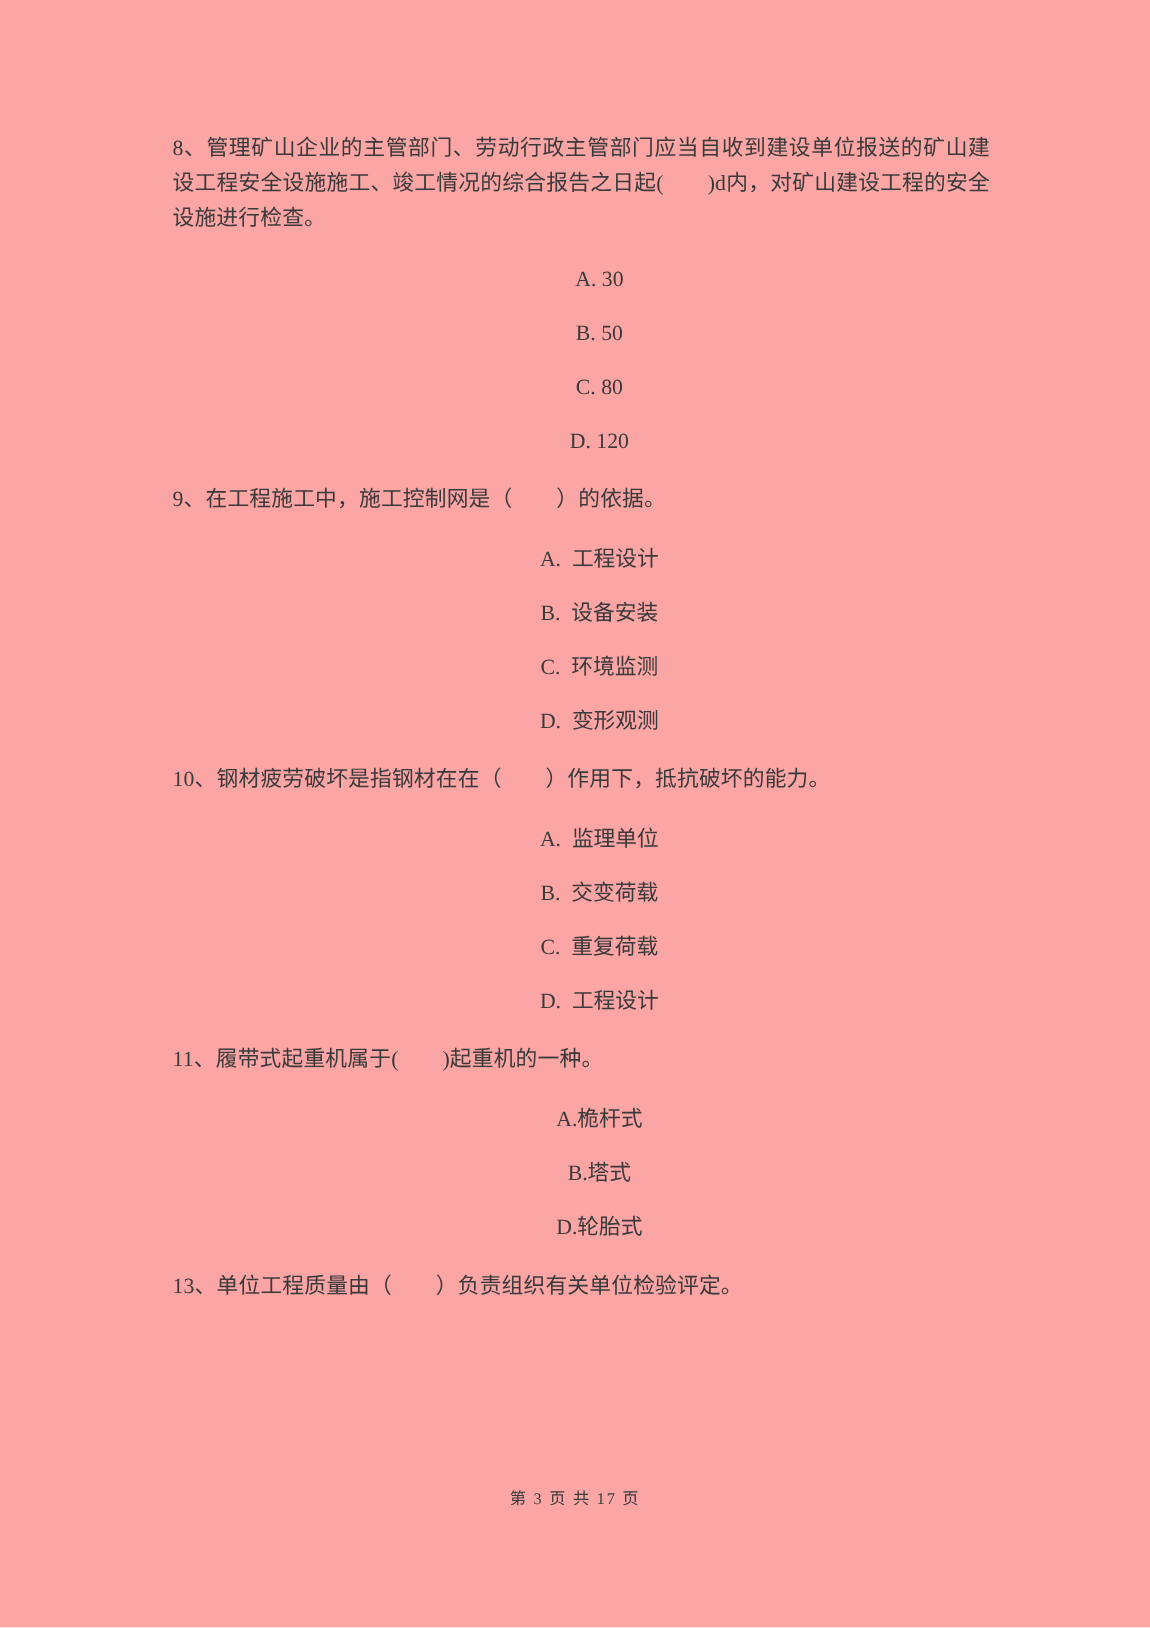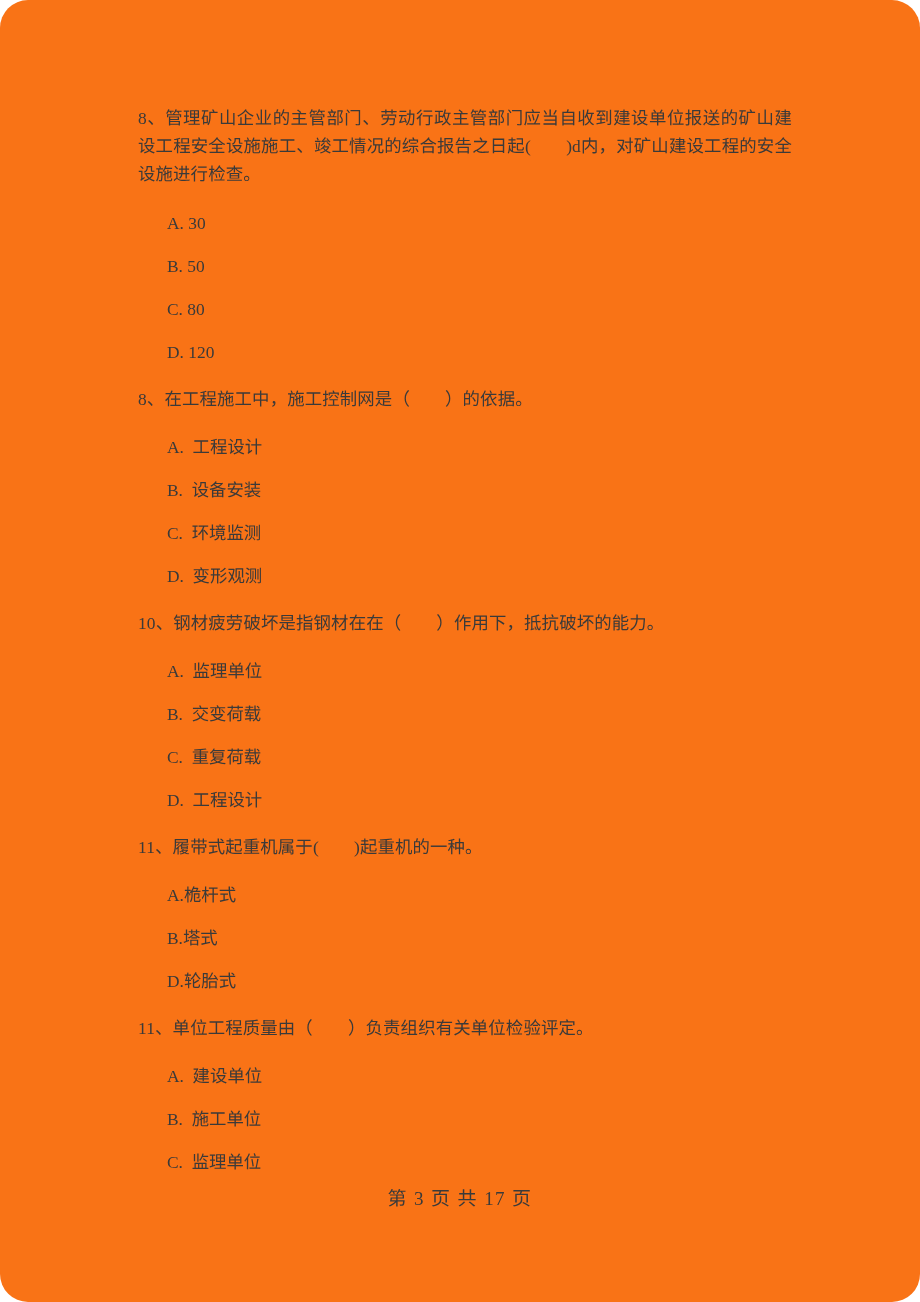--- a/index.html
+++ b/index.html
@@ -15,22 +15,21 @@
     overflow: hidden;
     font-family: "Liberation Serif", "DejaVu Serif", serif;
     color: #3c3c3c;
     -webkit-font-smoothing: antialiased;
   }
 
   
   .page {
     position: absolute;
     inset: 0;
-    background: #f97316;
-    border-radius: 28px;
+    background: #fca5a5;
   }
 
   
   .doc-body {
     position: absolute;
     left: 138px;
     top: 104px;
     width: 654px;
   }
 
@@ -47,20 +46,21 @@
     text-justify: inter-ideograph;
     margin: 0;
     color: #3a3a3a;
     word-break: break-all;
   }
 
   .options {
     list-style: none;
     margin: 0;
     padding: 0;
+    text-align: center;
   }
 
   .option-item {
     font-size: 17.4px;
     line-height: 22px;
     color: #3a3a3a;
     margin-left: 29px;
     white-space: pre;
     padding-top: 21px;
   }
@@ -71,21 +71,21 @@
   
   .question-block + .question-block { margin-top: 22px; }
 
   
   .page-footer {
     position: absolute;
     left: 0;
     right: 0;
     top: 1189px;
     text-align: center;
-    font-size: 19px;
+    font-size: 13px;
     line-height: 20px;
     color: #3a3a3a;
     letter-spacing: 1.4px;
     white-space: pre;
   }
 
   
   .scan-soften {
     filter: blur(0.22px);
   }
@@ -101,21 +101,21 @@
       <p class="question-stem">8、管理矿山企业的主管部门、劳动行政主管部门应当自收到建设单位报送的矿山建设工程安全设施施工、竣工情况的综合报告之日起(　　)d内，对矿山建设工程的安全设施进行检查。</p>
       <ul class="options">
         <li class="option-item">A. 30</li>
         <li class="option-item">B. 50</li>
         <li class="option-item">C. 80</li>
         <li class="option-item">D. 120</li>
       </ul>
     </div>
 
     <div class="question-block">
-      <p class="question-stem">8、在工程施工中，施工控制网是（　　）的依据。</p>
+      <p class="question-stem">9、在工程施工中，施工控制网是（　　）的依据。</p>
       <ul class="options">
         <li class="option-item">A.  工程设计</li>
         <li class="option-item">B.  设备安装</li>
         <li class="option-item">C.  环境监测</li>
         <li class="option-item">D.  变形观测</li>
       </ul>
     </div>
 
     <div class="question-block">
       <p class="question-stem">10、钢材疲劳破坏是指钢材在在（　　）作用下，抵抗破坏的能力。</p>
@@ -130,25 +130,20 @@
     <div class="question-block">
       <p class="question-stem">11、履带式起重机属于(　　)起重机的一种。</p>
       <ul class="options">
         <li class="option-item">A.桅杆式</li>
         <li class="option-item">B.塔式</li>
         <li class="option-item">D.轮胎式</li>
       </ul>
     </div>
 
     <div class="question-block">
-      <p class="question-stem">11、单位工程质量由（　　）负责组织有关单位检验评定。</p>
-      <ul class="options">
-        <li class="option-item">A.  建设单位</li>
-        <li class="option-item">B.  施工单位</li>
-        <li class="option-item">C.  监理单位</li>
-      </ul>
+      <p class="question-stem">13、单位工程质量由（　　）负责组织有关单位检验评定。</p>
     </div>
 
   </div>
 
   <div class="page-footer">第 3 页 共 17 页</div>
 
 </div>
 
 </body></html>

